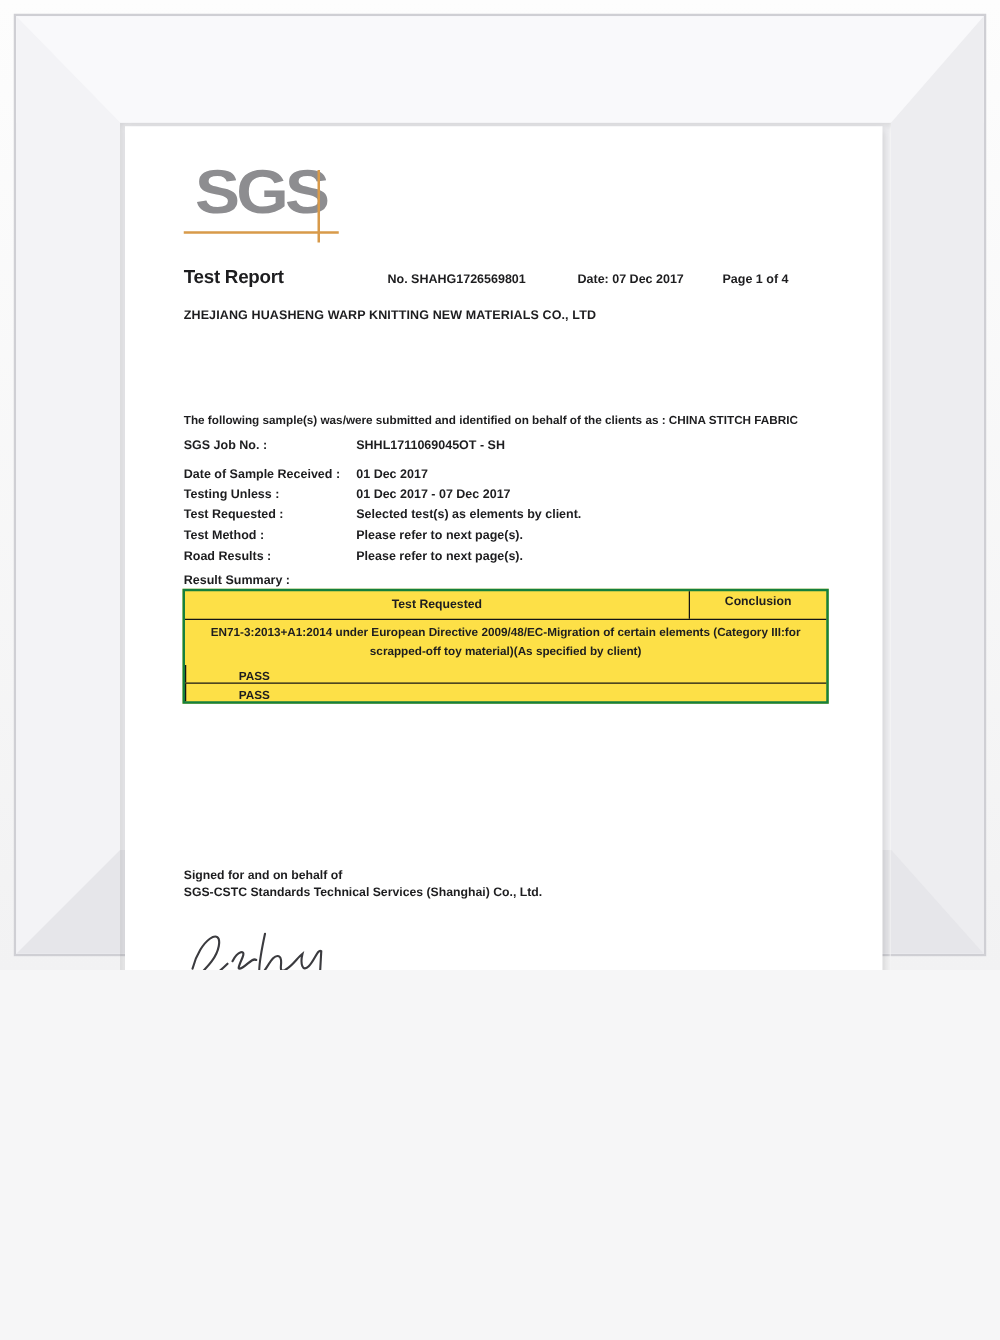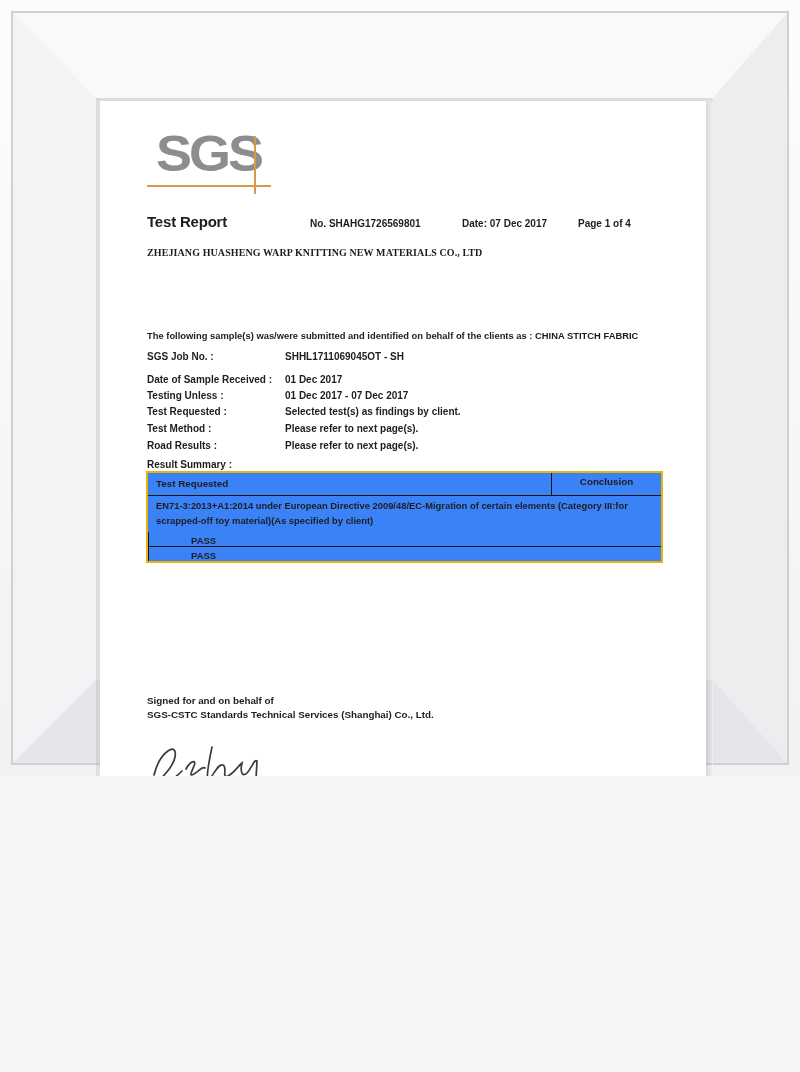--- a/index.html
+++ b/index.html
@@ -29,32 +29,32 @@
   .logo-text { left: 56px; top: 30px; font-size: 54px; line-height: 50px; font-weight: bold;
                color: #8d8d90; letter-spacing: -3px; transform: scaleY(.92); transform-origin: top left; }
   .logo-hline { left: 47px; top: 84px; width: 124px; height: 2px; background: var(--accent_orange,#d89a4a); }
   .logo-vline { left: 154px; top: 35px; width: 2px; height: 58px; background: var(--accent_orange,#d89a4a); }
 
   
   .report-title { left: 47px; top: 112px; font-size: 15px; font-weight: bold; letter-spacing: -.2px; }
   .hdr-meta { top: 117px; font-size: 10px; font-weight: 600; }
   .hdr-no   { left: 210px; } .hdr-date { left: 362px; } .hdr-page { left: 478px; }
 
-  .client-name { left: 47px; top: 146px; font-size: 10px; font-weight: 600; letter-spacing: .1px; font-family: Liberation Serif, serif; }
+  .client-name { left: 47px; top: 146px; font-size: 10px; font-weight: 600; letter-spacing: .1px; }
   .client-addr { left: 47px; top: 163px; font-size: 10px; font-weight: 600; letter-spacing: .1px; }
 
   .sample-line { left: 47px; top: 229px; font-size: 9.4px; font-weight: 600; }
 
   .field { font-size: 10px; font-weight: 600; }
   .field-label { left: 47px; } .field-value { left: 185px; }
 
   .result-summary-label { left: 47px; top: 358px; font-size: 10px; font-weight: 600; }
 
   
-  .rs-table { left: 46px; top: 370px; width: 517px; border: 2px solid #eab308; background:#3b82f6; }
+  .rs-table { left: 46px; top: 370px; width: 517px; border: 2px solid #15803d; background:#fde047;text-align:center; }
   .rs-row { display: flex; align-items: stretch; }
   .rs-row + .rs-row { border-top: 1.5px solid #141414; flex-direction: column; }
   .rs-cell-test { flex: 1; padding: 3px 8px 4px 8px; font-size: 9.4px; line-height: 1.55; font-weight: 600; }
   .rs-cell-conc { width: 110px; border-left: 1.5px solid #141414; display: flex;
                   align-items: flex-start; justify-content: center; padding-top: 3px;
                   font-size: 9.4px; font-weight: 600; }
   .rs-head .rs-cell-test, .rs-head .rs-cell-conc { font-weight: bold; font-size: 9.8px; }
 
   
   .signed-1 { left: 47px; top: 594px; font-size: 9.8px; font-weight: 600; }
@@ -110,21 +110,21 @@
 
     <div class="abs sample-line">The following sample(s) was/were submitted and identified on behalf of the clients as : CHINA STITCH FABRIC</div>
 
     <div class="abs field field-label" style="top:250px">SGS Job No. :</div>
     <div class="abs field field-value" style="top:250px">SHHL1711069045OT - SH</div>
     <div class="abs field field-label" style="top:273px">Date of Sample Received :</div>
     <div class="abs field field-value" style="top:273px">01 Dec 2017</div>
     <div class="abs field field-label" style="top:289px">Testing Unless :</div>
     <div class="abs field field-value" style="top:289px">01 Dec 2017 - 07 Dec 2017</div>
     <div class="abs field field-label" style="top:305px">Test Requested :</div>
-    <div class="abs field field-value" style="top:305px">Selected test(s) as findings by client.</div>
+    <div class="abs field field-value" style="top:305px">Selected test(s) as elements by client.</div>
     <div class="abs field field-label" style="top:322px">Test Method :</div>
     <div class="abs field field-value" style="top:322px">Please refer to next page(s).</div>
     <div class="abs field field-label" style="top:339px">Road Results :</div>
     <div class="abs field field-value" style="top:339px">Please refer to next page(s).</div>
 
     <div class="abs result-summary-label">Result Summary :</div>
 
     <div class="abs rs-table">
       <div class="rs-row rs-head">
         <div class="rs-cell-test">Test Requested</div>

